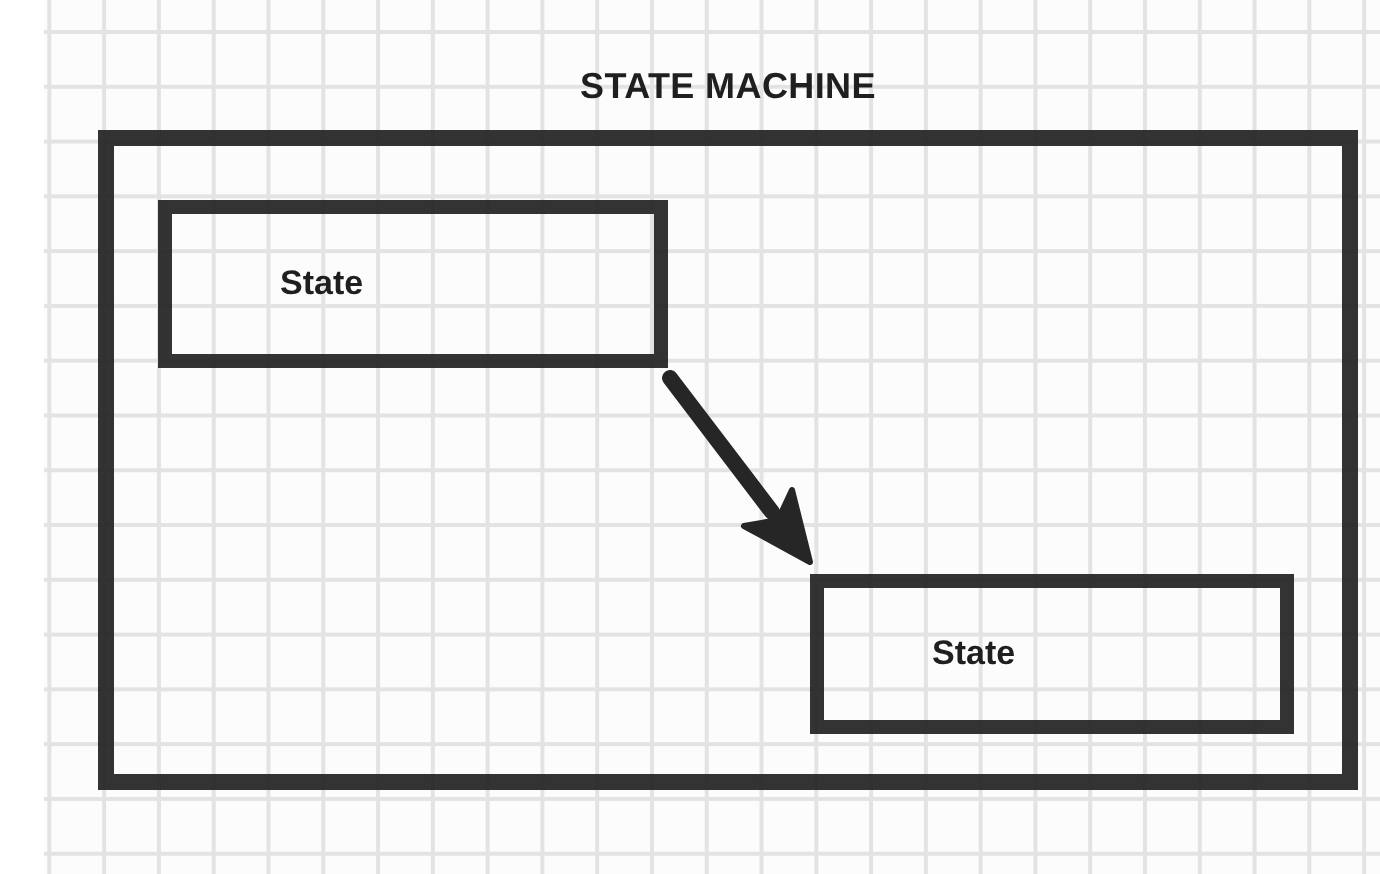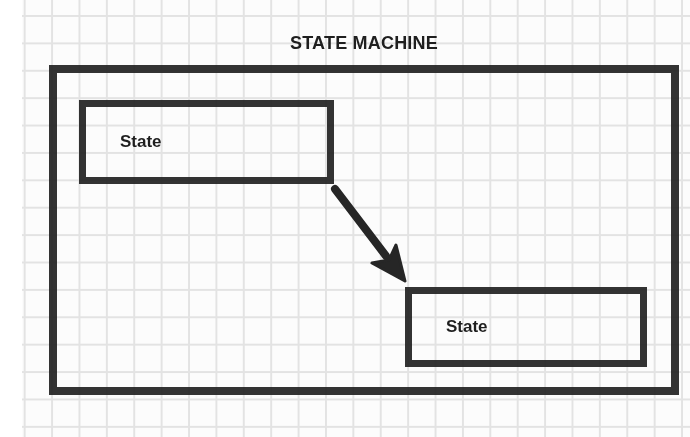--- a/index.html
+++ b/index.html
@@ -42,20 +42,21 @@
     box-sizing: border-box;
     background: transparent;
   }
   .node {
     position: absolute;
     border: 7px solid rgba(36, 36, 36, 0.93);
     box-sizing: border-box;
     background: transparent;
     display: flex;
     align-items: center;
+    padding-left: 20px;
   }
   .node-1 {
     left: 57px;
     top: 100px;
     width: 255px;
     height: 84px;
   }
   .node-2 {
     left: 383px;
     top: 287px;

